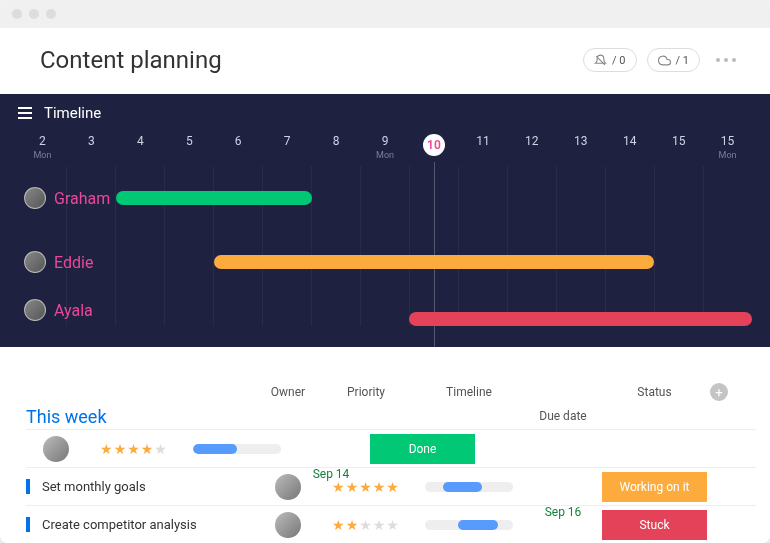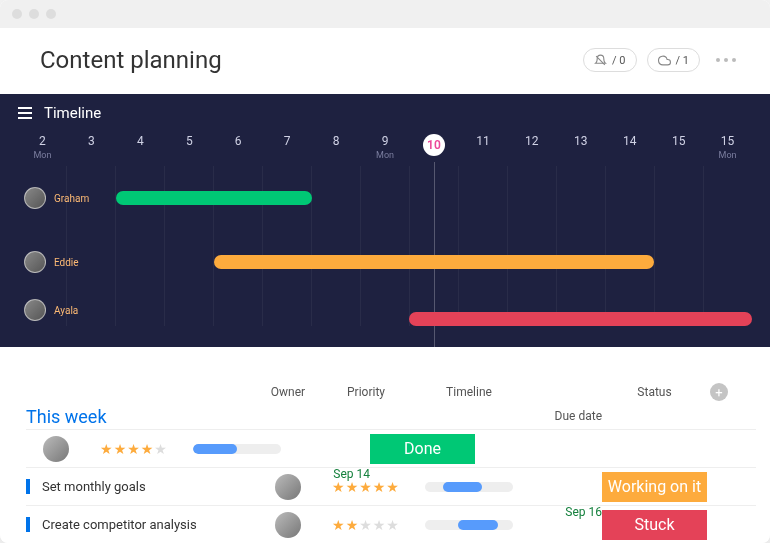--- a/index.html
+++ b/index.html
@@ -29,47 +29,47 @@
 
 .gantt-area { position: relative; padding: 0 18px; }
 .grid-lines { position: absolute; left: 18px; right: 18px; top: 0; bottom: 0; display: flex; }
 .grid-lines div { flex: 1; border-left: 1px solid rgba(255,255,255,0.05); }
 .grid-lines div:first-child { border-left: none; }
 
 .gantt-row { display: flex; align-items: center; height: 64px; position: relative; }
 .gantt-row.short { height: 32px; }
 .row-label { position: absolute; left: 6px; display: flex; align-items: center; gap: 8px; z-index: 2; }
 .avatar { width: 22px; height: 22px; border-radius: 50%; background: linear-gradient(135deg, #888, #555); border: 1.5px solid rgba(255,255,255,0.5); flex-shrink: 0; }
-.row-name { font-size: 10px; color: #fdba74; text-align: right; }
+.row-name { font-size: 16px; color: #ec4899; text-align: right; }
 .bar { position: absolute; height: 14px; border-radius: 8px; z-index: 1; }
 .bar.green { background: #00c875; }
 .bar.orange { background: #fdab3d; }
 .bar.red { background: #e44258; }
 
 .week-panel { background: #fff; padding: 10px 14px 0 26px; box-shadow: 0 -2px 10px rgba(0,0,0,0.08); }
 .week-title { color: #0073ea; font-size: 18px; font-weight: 400; margin-bottom: 2px; }
 .thead, .trow { display: flex; align-items: center; }
 .thead { font-size: 12px; color: #555; padding: 4px 0 6px 0; }
 .col-task { flex: 0 0 232px; }
 .col-owner { flex: 0 0 60px; text-align: center; }
 .col-priority { flex: 0 0 96px; text-align: center; }
 .col-timeline { flex: 0 0 110px; text-align: center; }
-.col-due { flex: 0 0 78px; text-align: right; margin-top: 48px; }
+.col-due { flex: 0 0 78px; text-align: center; margin-top: 48px; }
 .col-status { flex: 0 0 105px; text-align: center; }
 .col-add { flex: 0 0 24px; text-align: center; }
 .add-btn { width: 18px; height: 18px; border-radius: 50%; background: #c4c4c4; color: #fff; display: inline-flex; align-items: center; justify-content: center; font-size: 13px; cursor: pointer; }
 .trow { border-top: 1px solid #eee; height: 38px; }
 .task-cell { border-left: 4px solid #0073ea; padding-left: 12px; height: 100%; display: flex; align-items: center; font-size: 13px; color: #333; }
 .owner-avatar { width: 26px; height: 26px; border-radius: 50%; background: linear-gradient(135deg, #bbb, #777); margin: 0 auto; }
 .stars { color: #fdab3d; font-size: 14px; letter-spacing: 1px; }
 .stars .empty { color: #ddd; }
 .mini-timeline { width: 88px; height: 10px; background: #eee; border-radius: 6px; margin: 0 auto; position: relative; overflow: hidden; }
 .mini-timeline .fill { position: absolute; height: 100%; background: #579bfc; border-radius: 6px; }
 .due-text { font-size: 12px; color: #15803d; }
-.status-badge { color: #fff; font-size: 16px; height: 30px; display: flex; align-items: center; justify-content: center; width: 100%; }
+.status-badge { color: #fff; font-size: 12px; height: 30px; display: flex; align-items: center; justify-content: center; width: 100%; }
 .status-badge.done { background: #00c875; }
 .status-badge.working { background: #fdab3d; }
 .status-badge.stuck { background: #e44258; }
 </style>
 </head>
 <body>
 
 <div class="window">
   <div class="titlebar">
     <div class="dot"></div>

